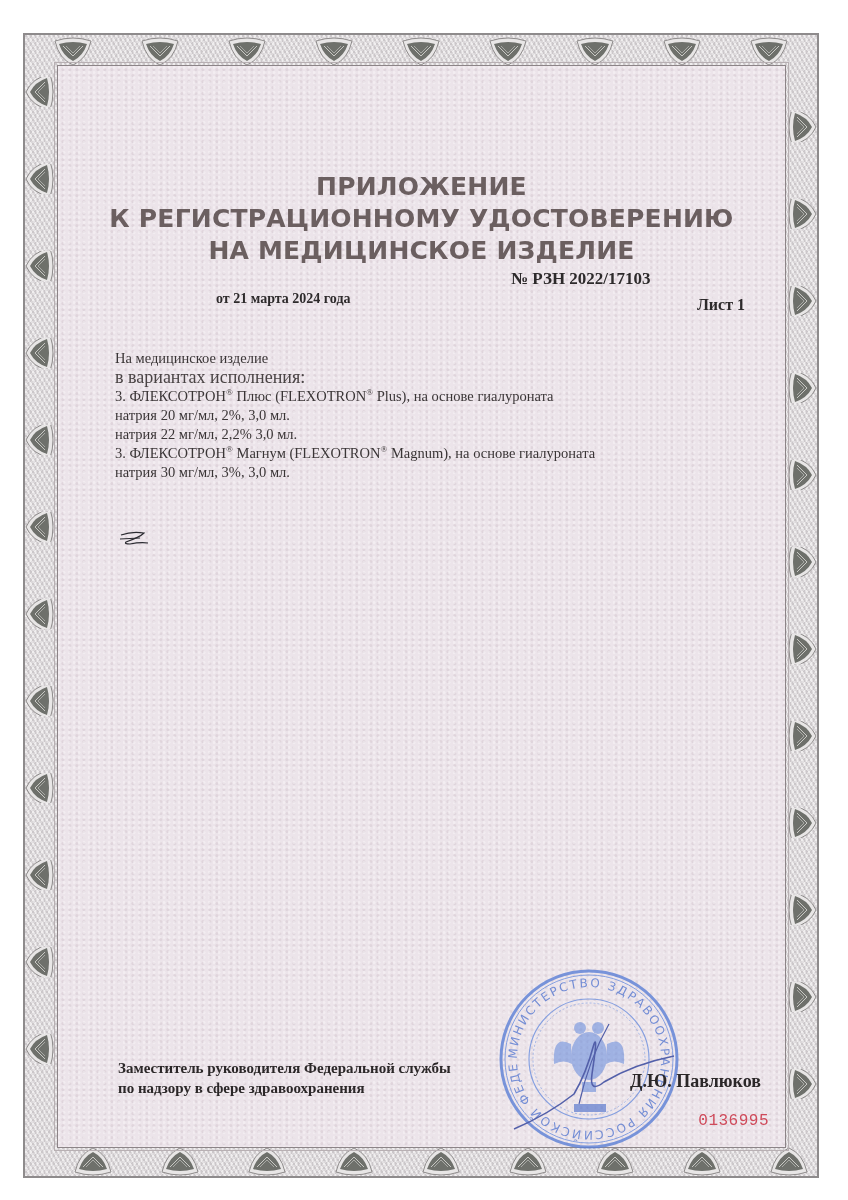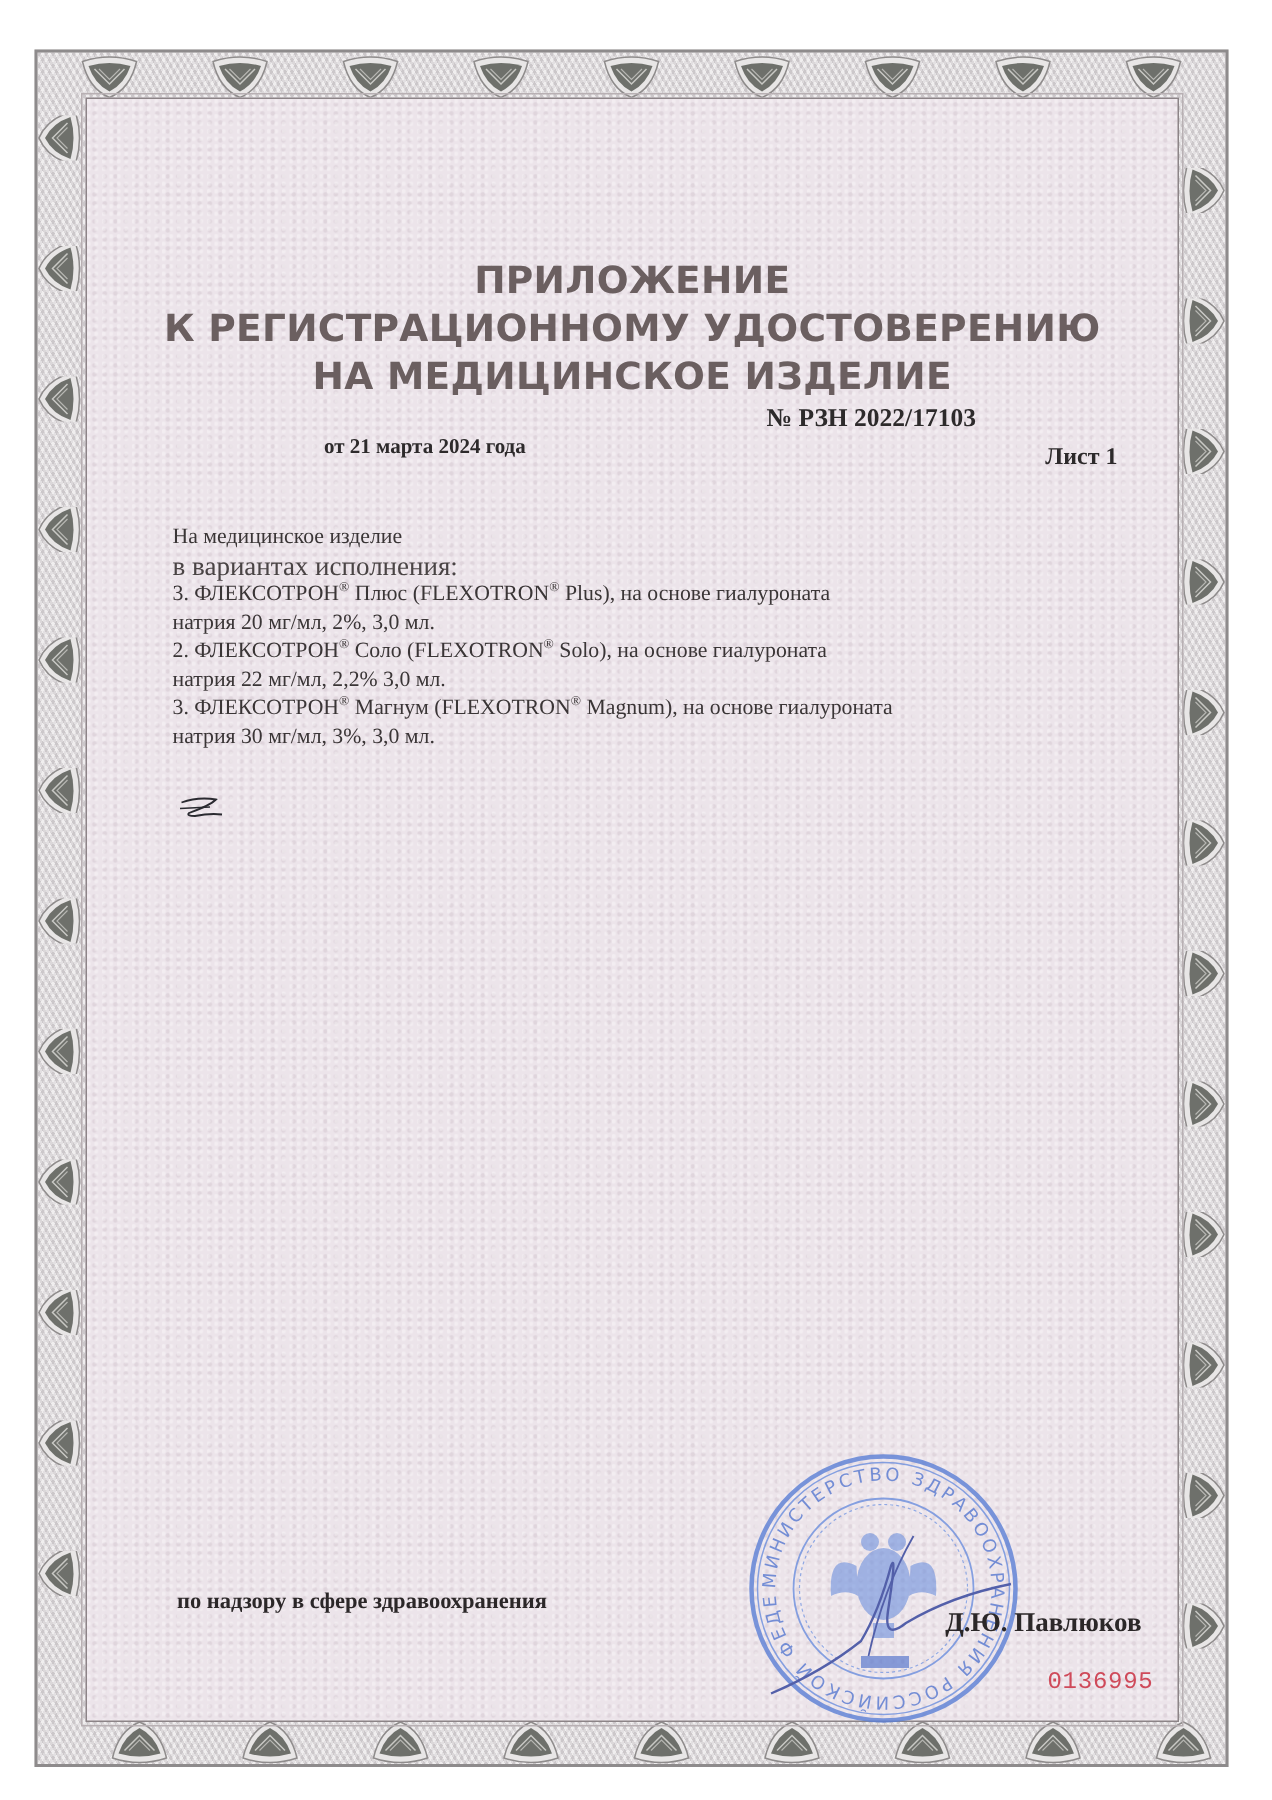--- a/index.html
+++ b/index.html
@@ -523,23 +523,20 @@
 
   <div class="body-text">
     <div>На медицинское изделие</div>
     <div class="small">в вариантах исполнения:</div>
 
     <div>
       <span>3. ФЛЕКСОТРОН</span><sup>®</sup><span> Плюс (FLEXOTRON</span><sup>®</sup><span> Plus), на основе гиалуроната</span>
     </div>
     <div>натрия 20 мг/мл, 2%, 3,0 мл.</div>
 
-    <div>
-      <span>2. ФЛЕКСОТРОН</span><sup>®</sup><span> Соло (FLEXOTRON</span><sup>®</sup><span> Solo), на основе гиалуроната</span>
-    </div>
     <div>натрия 22 мг/мл, 2,2% 3,0 мл.</div>
 
     <div>
       <span>3. ФЛЕКСОТРОН</span><sup>®</sup><span> Магнум (FLEXOTRON</span><sup>®</sup><span> Magnum), на основе гиалуроната</span>
     </div>
     <div>натрия 30 мг/мл, 3%, 3,0 мл.</div>
   </div>
 
   <div class="initials">
     <svg viewBox="0 0 50 22" width="50" height="22">
@@ -570,17 +567,18 @@
         <rect x="88" y="118" width="14" height="10"></rect>
       </g>
       <rect x="80" y="140" width="32" height="8" fill="#4e6fcc" opacity="0.8"></rect>
 
       <path d="M20 165 Q55 150 80 130 Q92 110 100 80 Q104 70 98 110 Q95 130 110 118 Q140 100 180 92" fill="none" stroke="#2d3f9a" stroke-width="1.6"></path>
       <path d="M85 140 Q95 95 115 60" fill="none" stroke="#2d3f9a" stroke-width="1.2"></path>
     </svg>
   </div>
 
   <div class="sign-left">
+    <div>Заместитель руководителя Федеральной службы</div>
     <div>по надзору в сфере здравоохранения</div>
   </div>
   <div class="sign-right">Д.Ю. Павлюков</div>
   <div class="serial">0136995</div>
 </div>
 
 </body></html>

